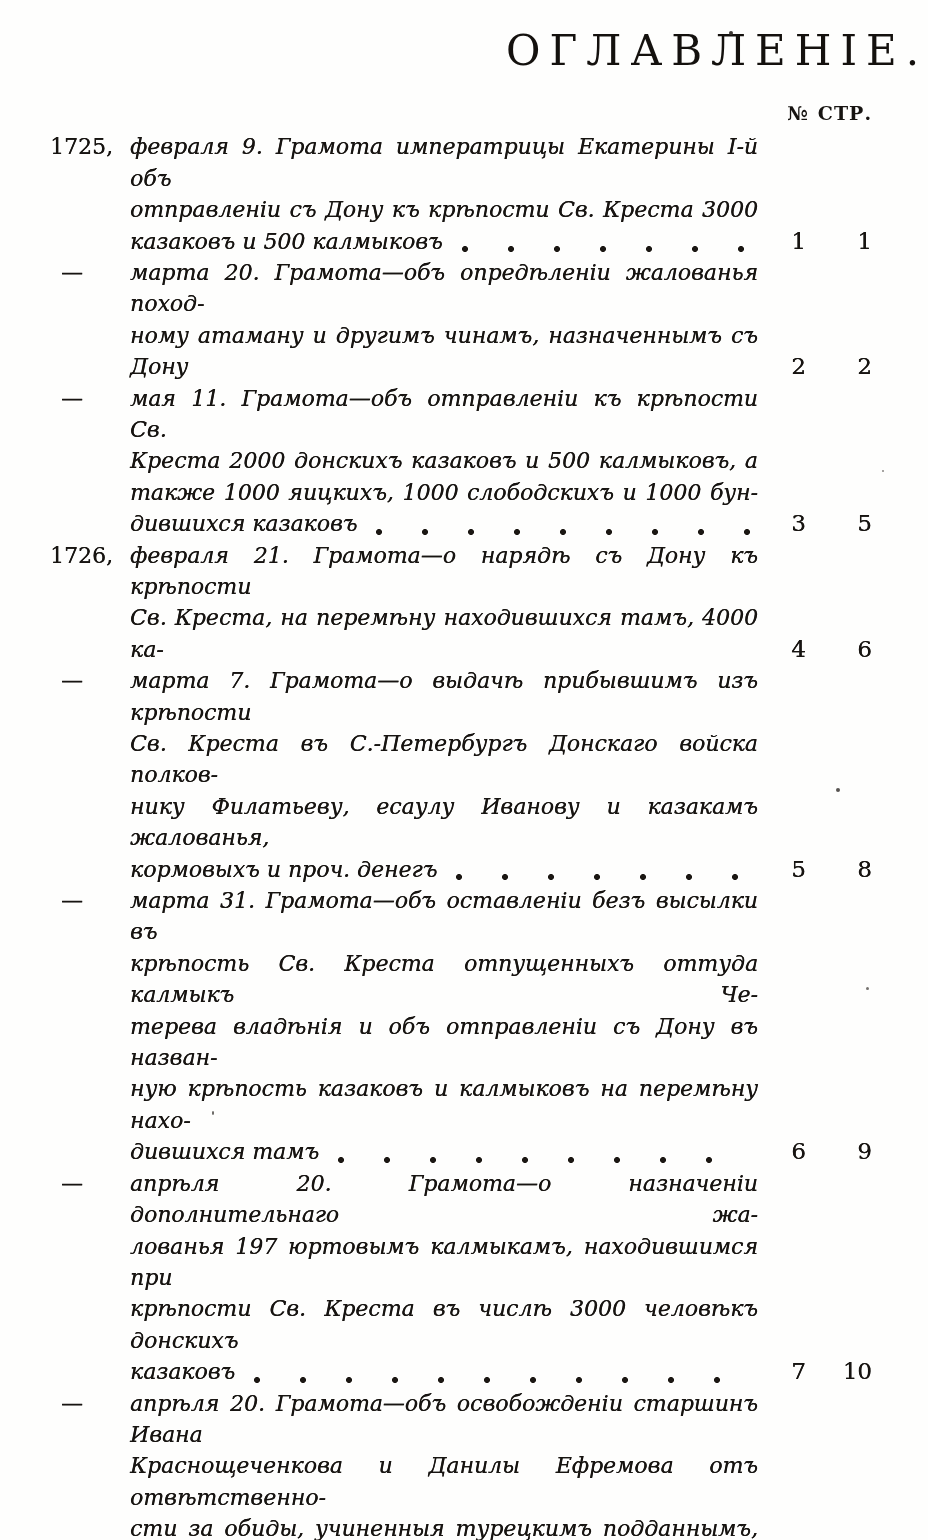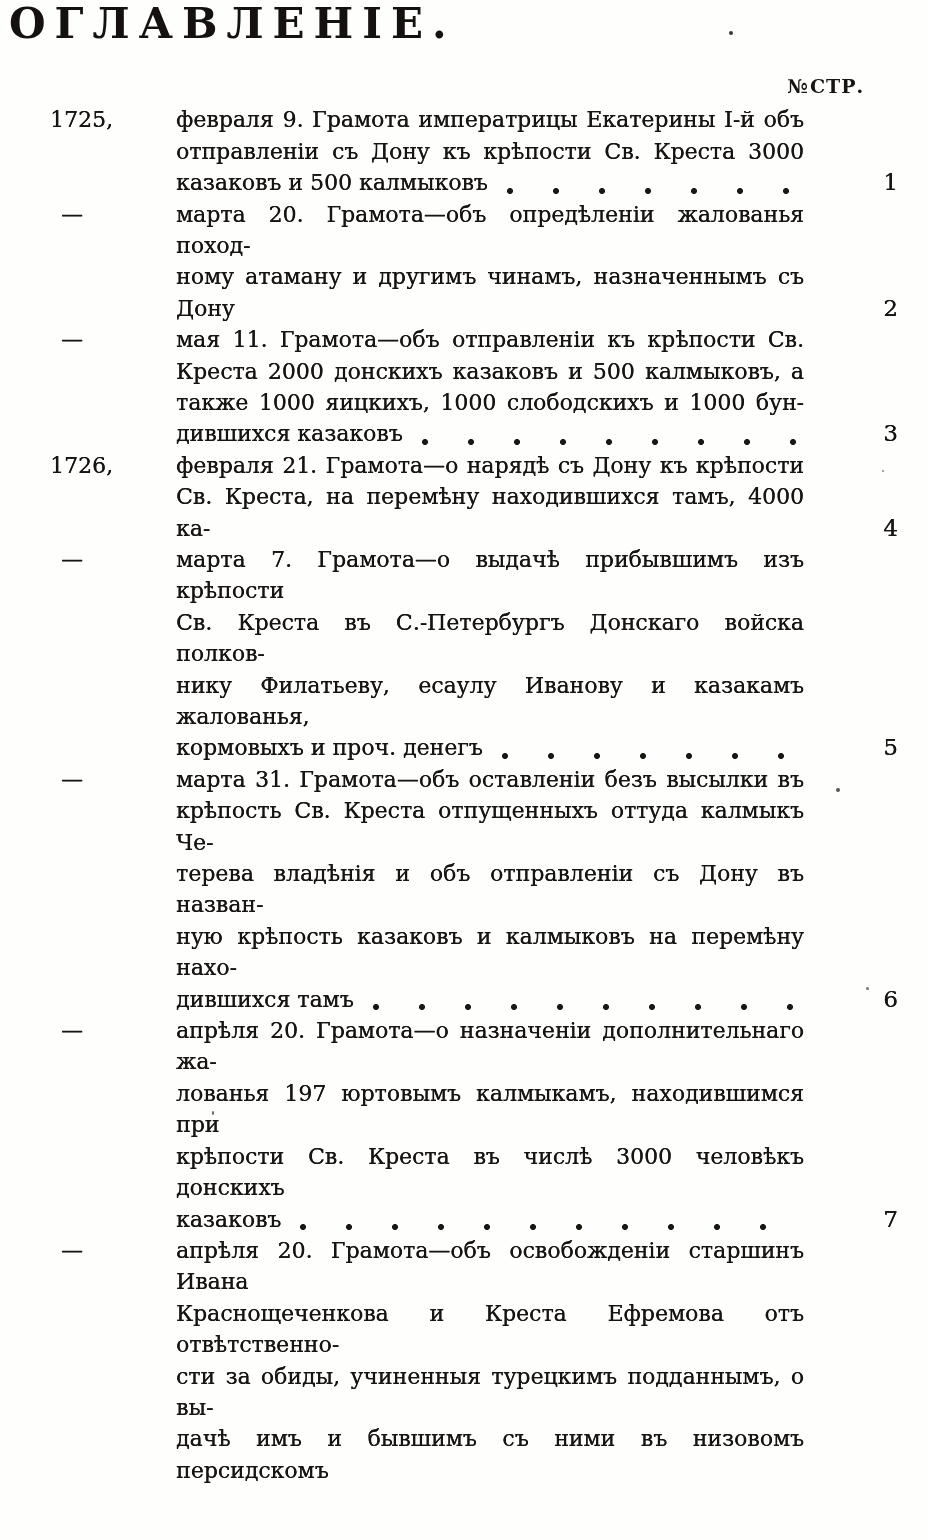--- a/index.html
+++ b/index.html
@@ -7,57 +7,57 @@
     position: relative;
     width: 928px;
     height: 1540px;
     background: #fefefd;
     overflow: hidden;
     font-family: "DejaVu Serif", "Liberation Serif", serif;
     color: #171411;
   }
   .title {
     margin: 0;
-    text-align: left;
+    padding-top: 27px;
+    text-align: right;
     font-size: 42px;
-    font-weight: bold;
+    font-weight: normal;
     letter-spacing: 9px;
     text-indent: 9px;
     line-height: 1.15;
     color: #14110e;
   }
   .hdr-row {
     margin: 26px 0 6px 50px;
     display: grid;
     grid-template-columns: 80px 628px 52px 63px;
     font-size: 19px;
     font-weight: bold;
     line-height: 24px;
   }
   .hdr-no   { grid-column: 3; text-align: right; padding-right: 2px; }
-  .hdr-page { grid-column: 4; padding-right: 1px; letter-spacing: 1px; }
+  .hdr-page { grid-column: 4; text-align: right; padding-right: 1px; letter-spacing: 1px; }
   .entries {
     margin-left: 50px;
     font-size: 22px;
     line-height: 31.4px;
     text-shadow: 0.25px 0 0 currentColor;
   }
   .entry {
     display: grid;
     grid-template-columns: 80px 628px 52px 63px;
     align-items: end;
-    gap: 46px;
   }
   .year {
     grid-column: 1;
     align-self: start;
     white-space: nowrap;
   }
   .year.dash { padding-left: 11px; }
-  .body { grid-column: 2; }
+  .body { grid-column: 2; font-style: italic; }
   .line {
     text-align: justify;
     text-align-last: justify;
   }
   .lastline { display: flex; justify-content: space-between; }
   .ltext { white-space: nowrap; }
   .leader {
     flex: 1;
     align-self: flex-end;
     height: 8px;
@@ -182,21 +182,21 @@
         </div>
       </div>
       <div class="no">7</div>
       <div class="pg">10</div>
     </div>
 
     <div class="entry">
       <div class="year dash">—</div>
       <div class="body">
         <div class="line">апрѣля 20. Грамота—объ освобожденіи старшинъ Ивана</div>
-        <div class="line">Краснощеченкова и Креста Ефремова отъ отвѣтственно-</div>
+        <div class="line">Краснощеченкова и Данилы Ефремова отъ отвѣтственно-</div>
         <div class="line">сти за обиды, учиненныя турецкимъ подданнымъ, о вы-</div>
         <div class="line">дачѣ имъ и бывшимъ съ ними въ низовомъ персидскомъ</div>
 
       </div>
     </div>
 
   </div>
 
   <span class="speck s1"></span>
   <span class="speck s2"></span>

